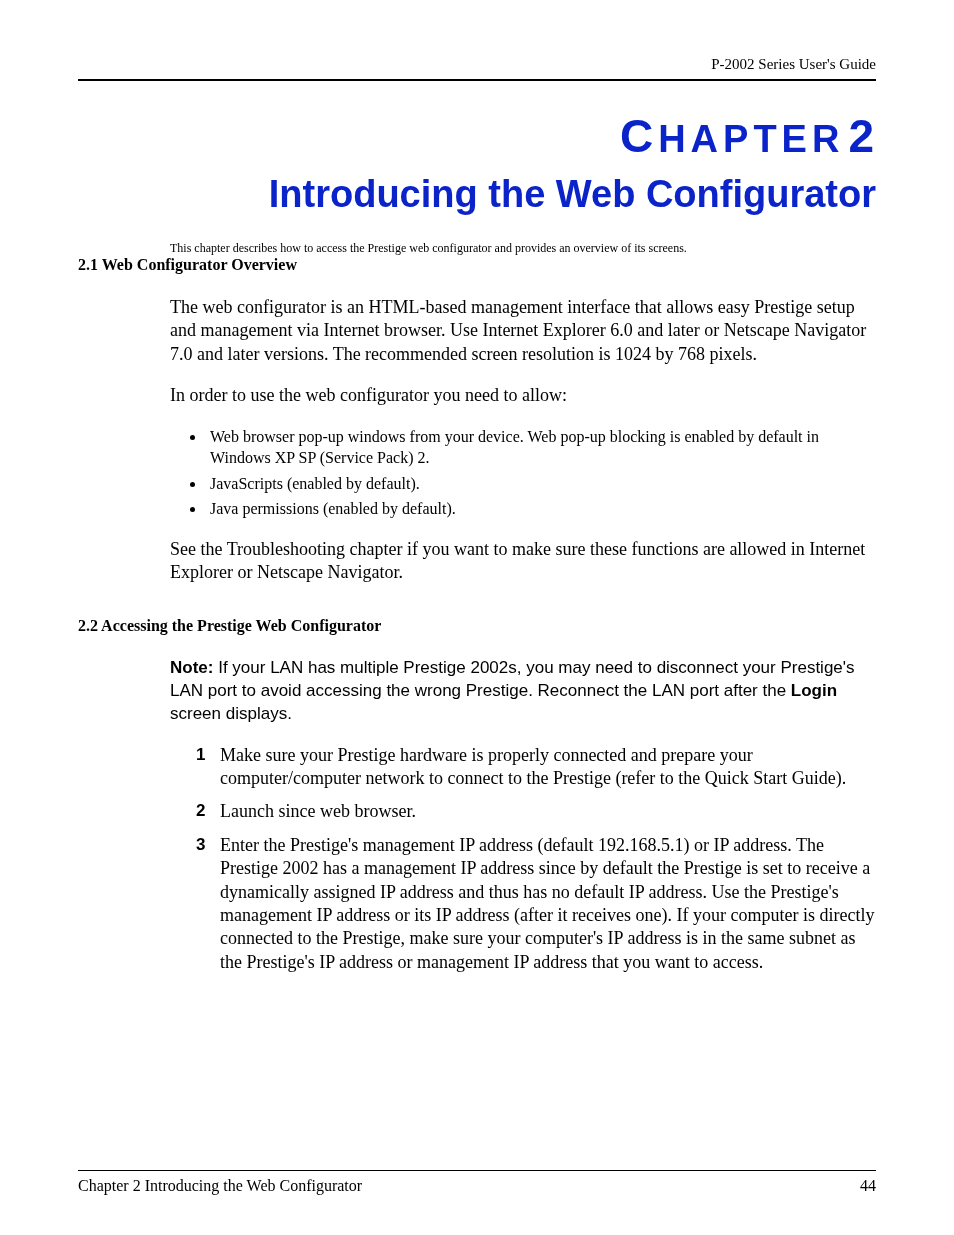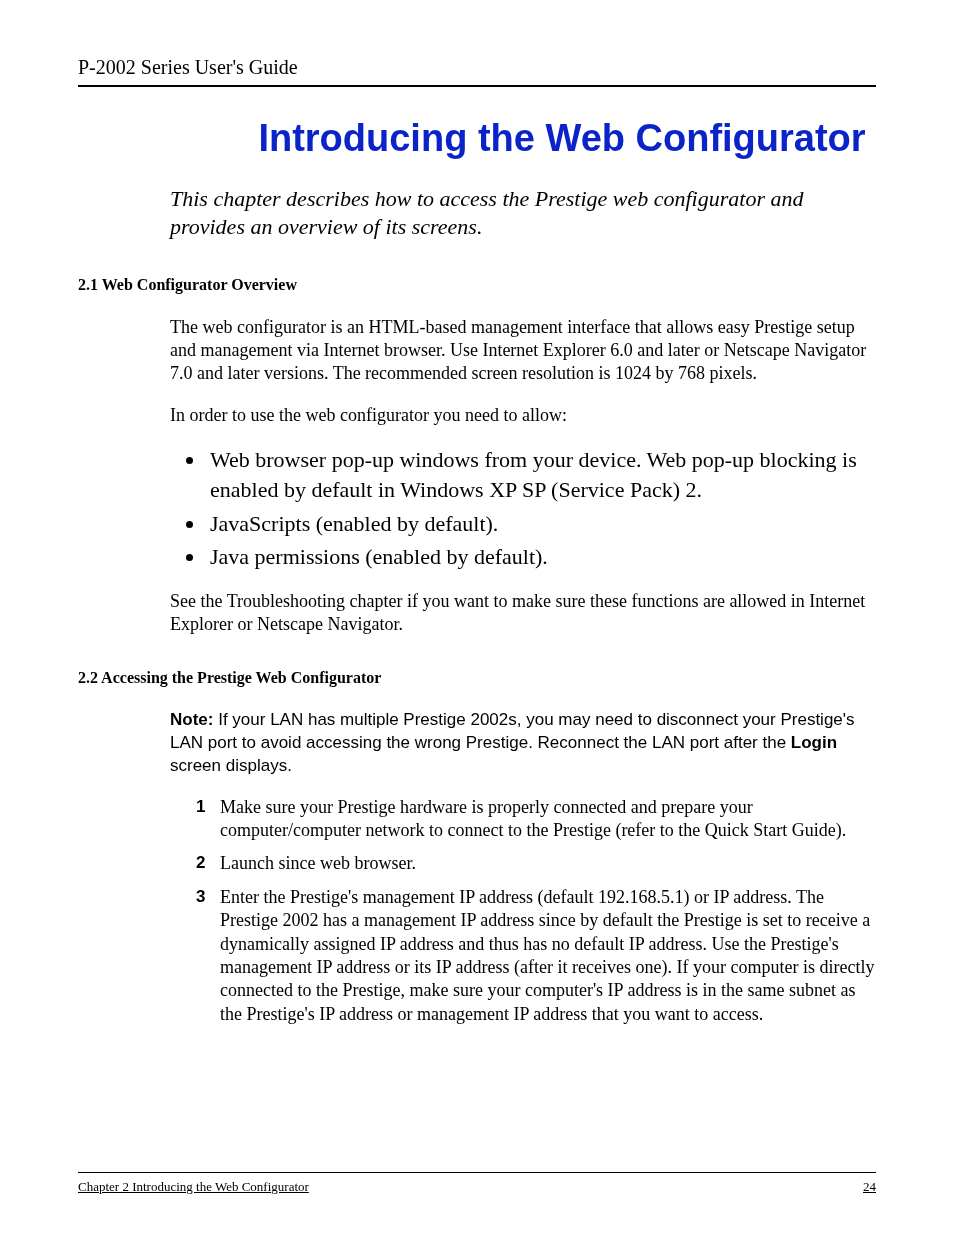--- a/index.html
+++ b/index.html
@@ -6,22 +6,22 @@
   body {
     background: #fff;
     font-family: "Times New Roman", Times, serif;
     color: #000;
     width: 954px;
     height: 1235px;
     position: relative;
     padding: 56px 78px 40px 78px;
   }
   .header-right {
-    text-align: left;
-    font-size: 20px;
+    text-align: right;
+    font-size: 15px;
     margin-bottom: 6px;
   }
   .hr-top {
     border: none;
     border-top: 2px solid #000;
     margin-bottom: 28px;
   }
   .chapter-block {
     text-align: right;
     margin-left: 170px;
@@ -42,48 +42,45 @@
     font-size: 46px;
     letter-spacing: 2px;
   }
   .chapter-title {
     font-family: Arial, Helvetica, sans-serif;
     color: #0b24c9;
     font-weight: bold;
     font-size: 38px;
     line-height: 1.25;
     margin-top: 8px;
-    text-align: center;
   }
   .intro-para {
     margin-left: 92px;
-    font-size: 22px;
+    font-size: 12px;
     line-height: 1.3;
-    margin-bottom: 34px;
-    font-style: italic;
   }
   .section-heading {
     font-family: Liberation Serif, serif;
     font-weight: bold;
     font-size: 16px;
     margin-bottom: 22px;
   }
   .body-para {
     margin-left: 92px;
     font-size: 18px;
     line-height: 1.3;
     margin-bottom: 18px;
   }
   ul.bullets {
     margin-left: 128px;
     margin-bottom: 18px;
     list-style: disc;
   }
   ul.bullets li {
-    font-size: 22px;
+    font-size: 16px;
     line-height: 1.35;
     margin-bottom: 4px;
     padding-left: 4px;
   }
   .note-para {
     margin-left: 92px;
     font-family: Arial, Helvetica, sans-serif;
     font-size: 17px;
     line-height: 1.35;
     margin-bottom: 18px;
@@ -115,31 +112,34 @@
     left: 78px; right: 78px; bottom: 40px;
   }
   .hr-bottom {
     border: none;
     border-top: 1.5px solid #000;
     margin-bottom: 6px;
   }
   .footer-row {
     display: flex;
     justify-content: space-between;
-    font-size: 13px;
-    text-decoration: underline;
+    font-size: 16px;
   }
 </style>
 </head>
 <body>
 
 <div class="header-right">P-2002 Series User's Guide</div>
 <hr class="hr-top">
 
 <div class="chapter-block">
+  <div>
+    <span class="chapter-label" style="font-size:46px">C</span><span class="chapter-label">HAPTER</span>
+    <span class="chapter-number">2</span>
+  </div>
   <div class="chapter-title">Introducing the Web Configurator</div>
 </div>
 
 <p class="intro-para">This chapter describes how to access the Prestige web configurator and provides an overview of its screens.</p>
 
 <h2 class="section-heading">2.1  Web Configurator Overview</h2>
 
 <p class="body-para">The web configurator is an HTML-based management interface that allows easy Prestige setup and management via Internet browser. Use Internet Explorer 6.0 and later or Netscape Navigator 7.0 and later versions. The recommended screen resolution is 1024 by 768 pixels.</p>
 <p class="body-para">In order to use the web configurator you need to allow:</p>
 
@@ -171,15 +171,15 @@
   <li>
     <span class="num">3</span>
     <span>Enter the Prestige's management IP address (default 192.168.5.1) or IP address. The Prestige 2002 has a management IP address since by default the Prestige is set to receive a dynamically assigned IP address and thus has no default IP address. Use the Prestige's management IP address or its IP address (after it receives one). If your computer is directly connected to the Prestige, make sure your computer's IP address is in the same subnet as the Prestige's IP address or management IP address that you want to access.</span>
   </li>
 </ol>
 
 <div class="footer">
   <hr class="hr-bottom">
   <div class="footer-row">
     <span>Chapter 2 Introducing the Web Configurator</span>
-    <span>24</span>
+    <span>44</span>
   </div>
 </div>
 
 </body></html>

